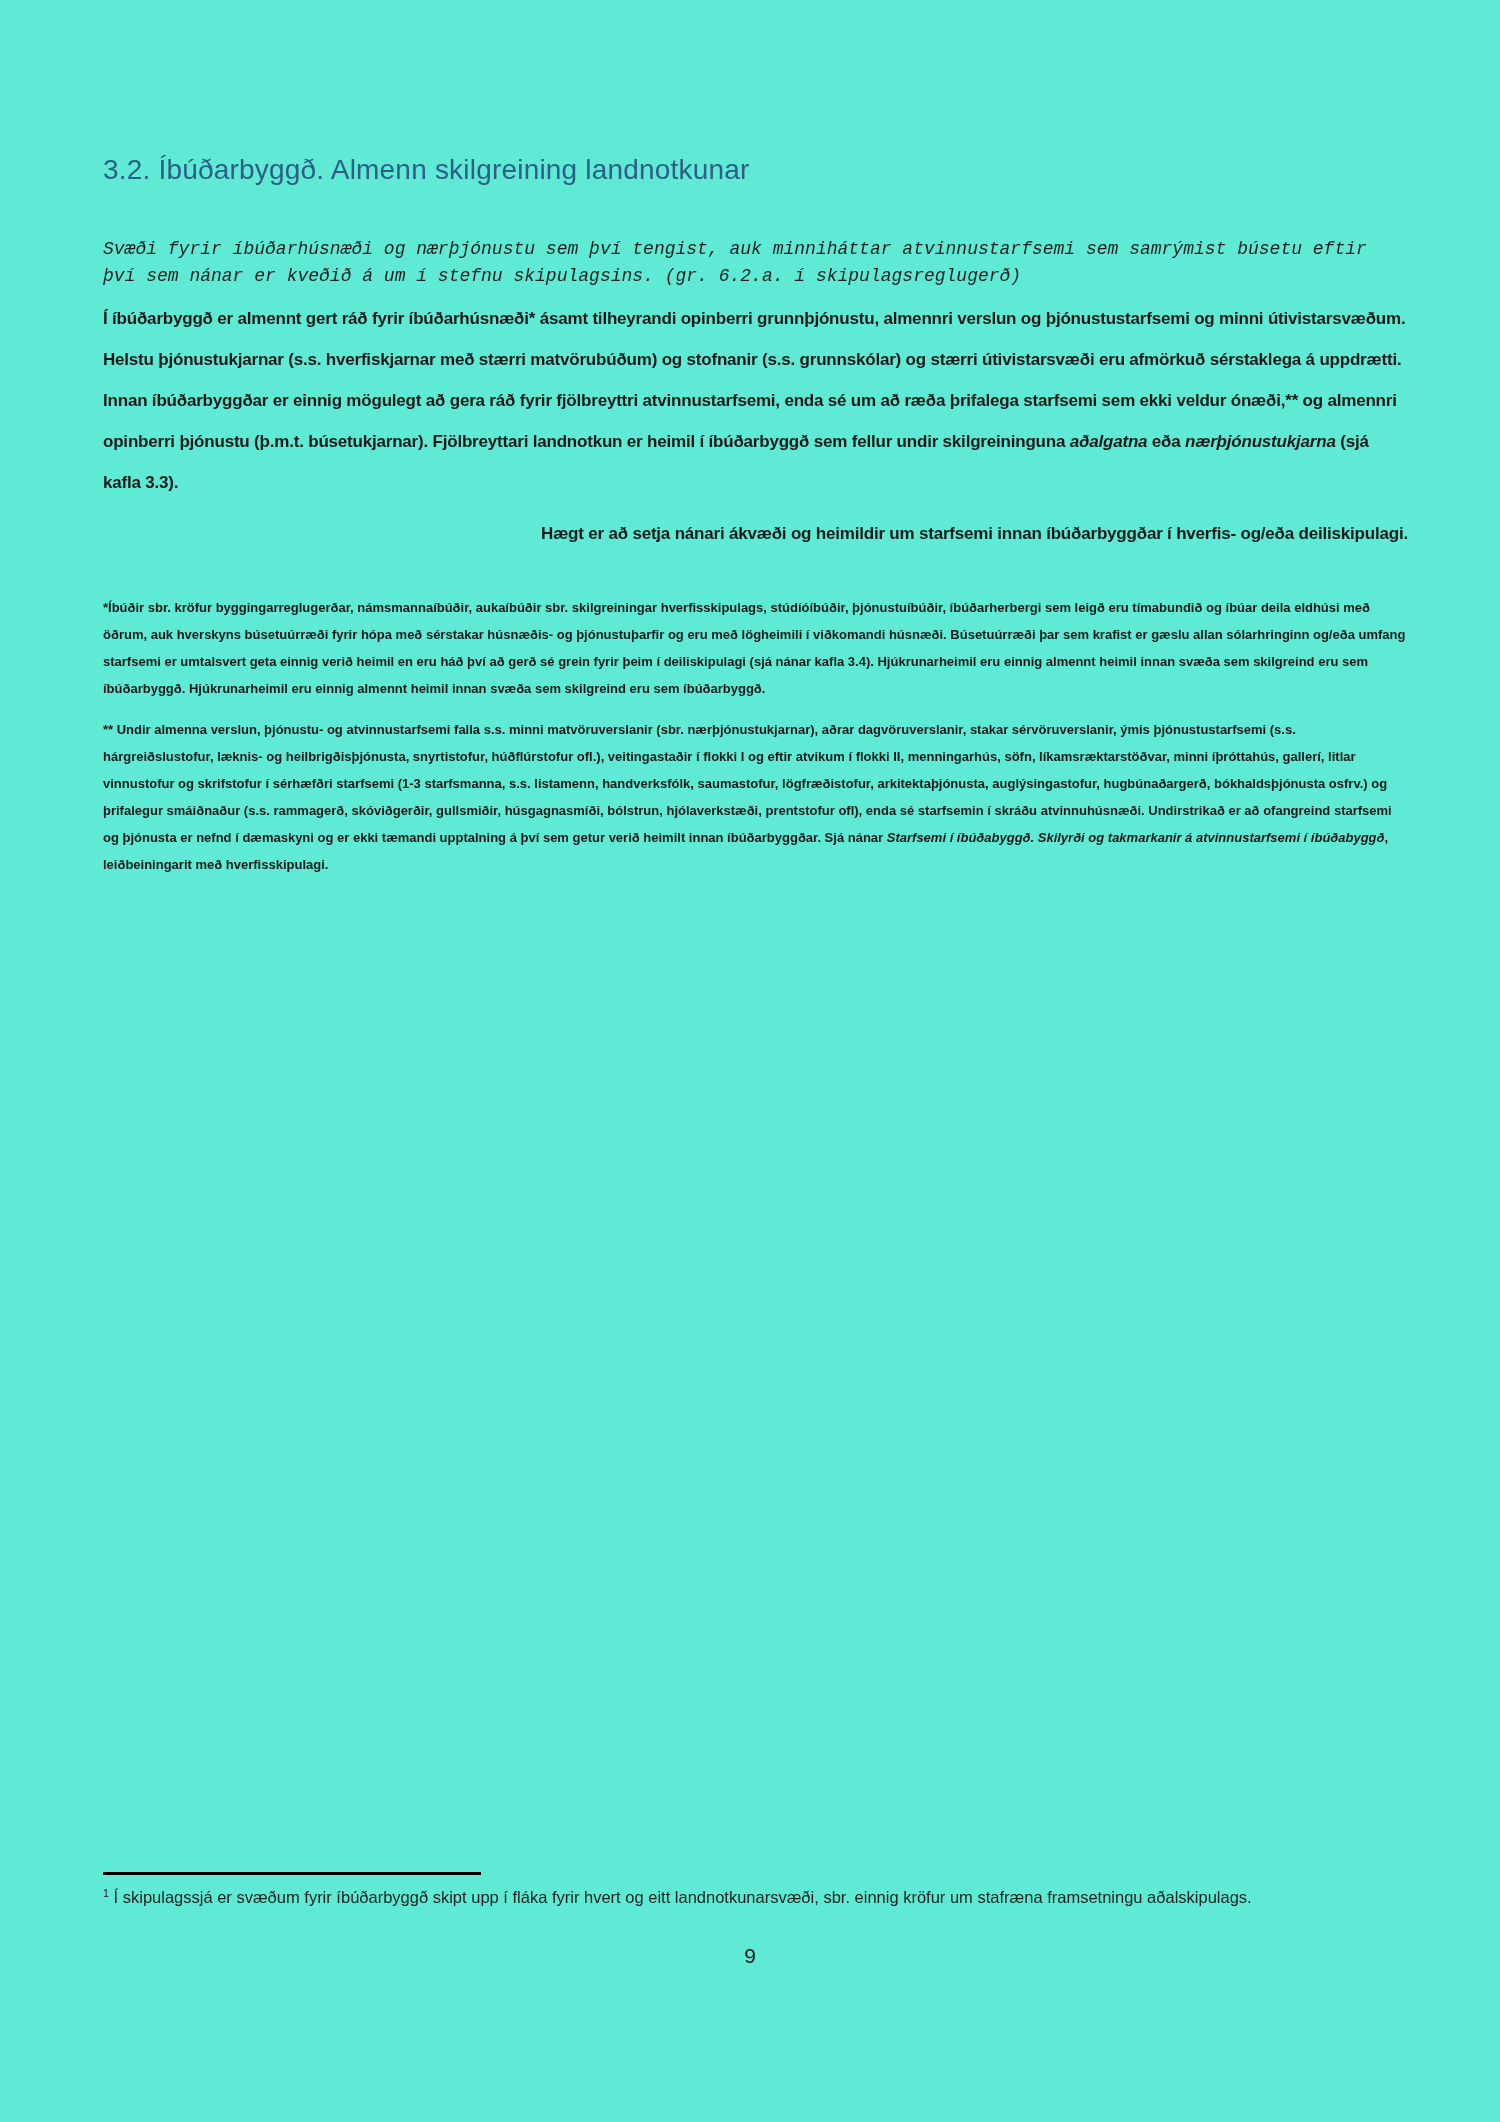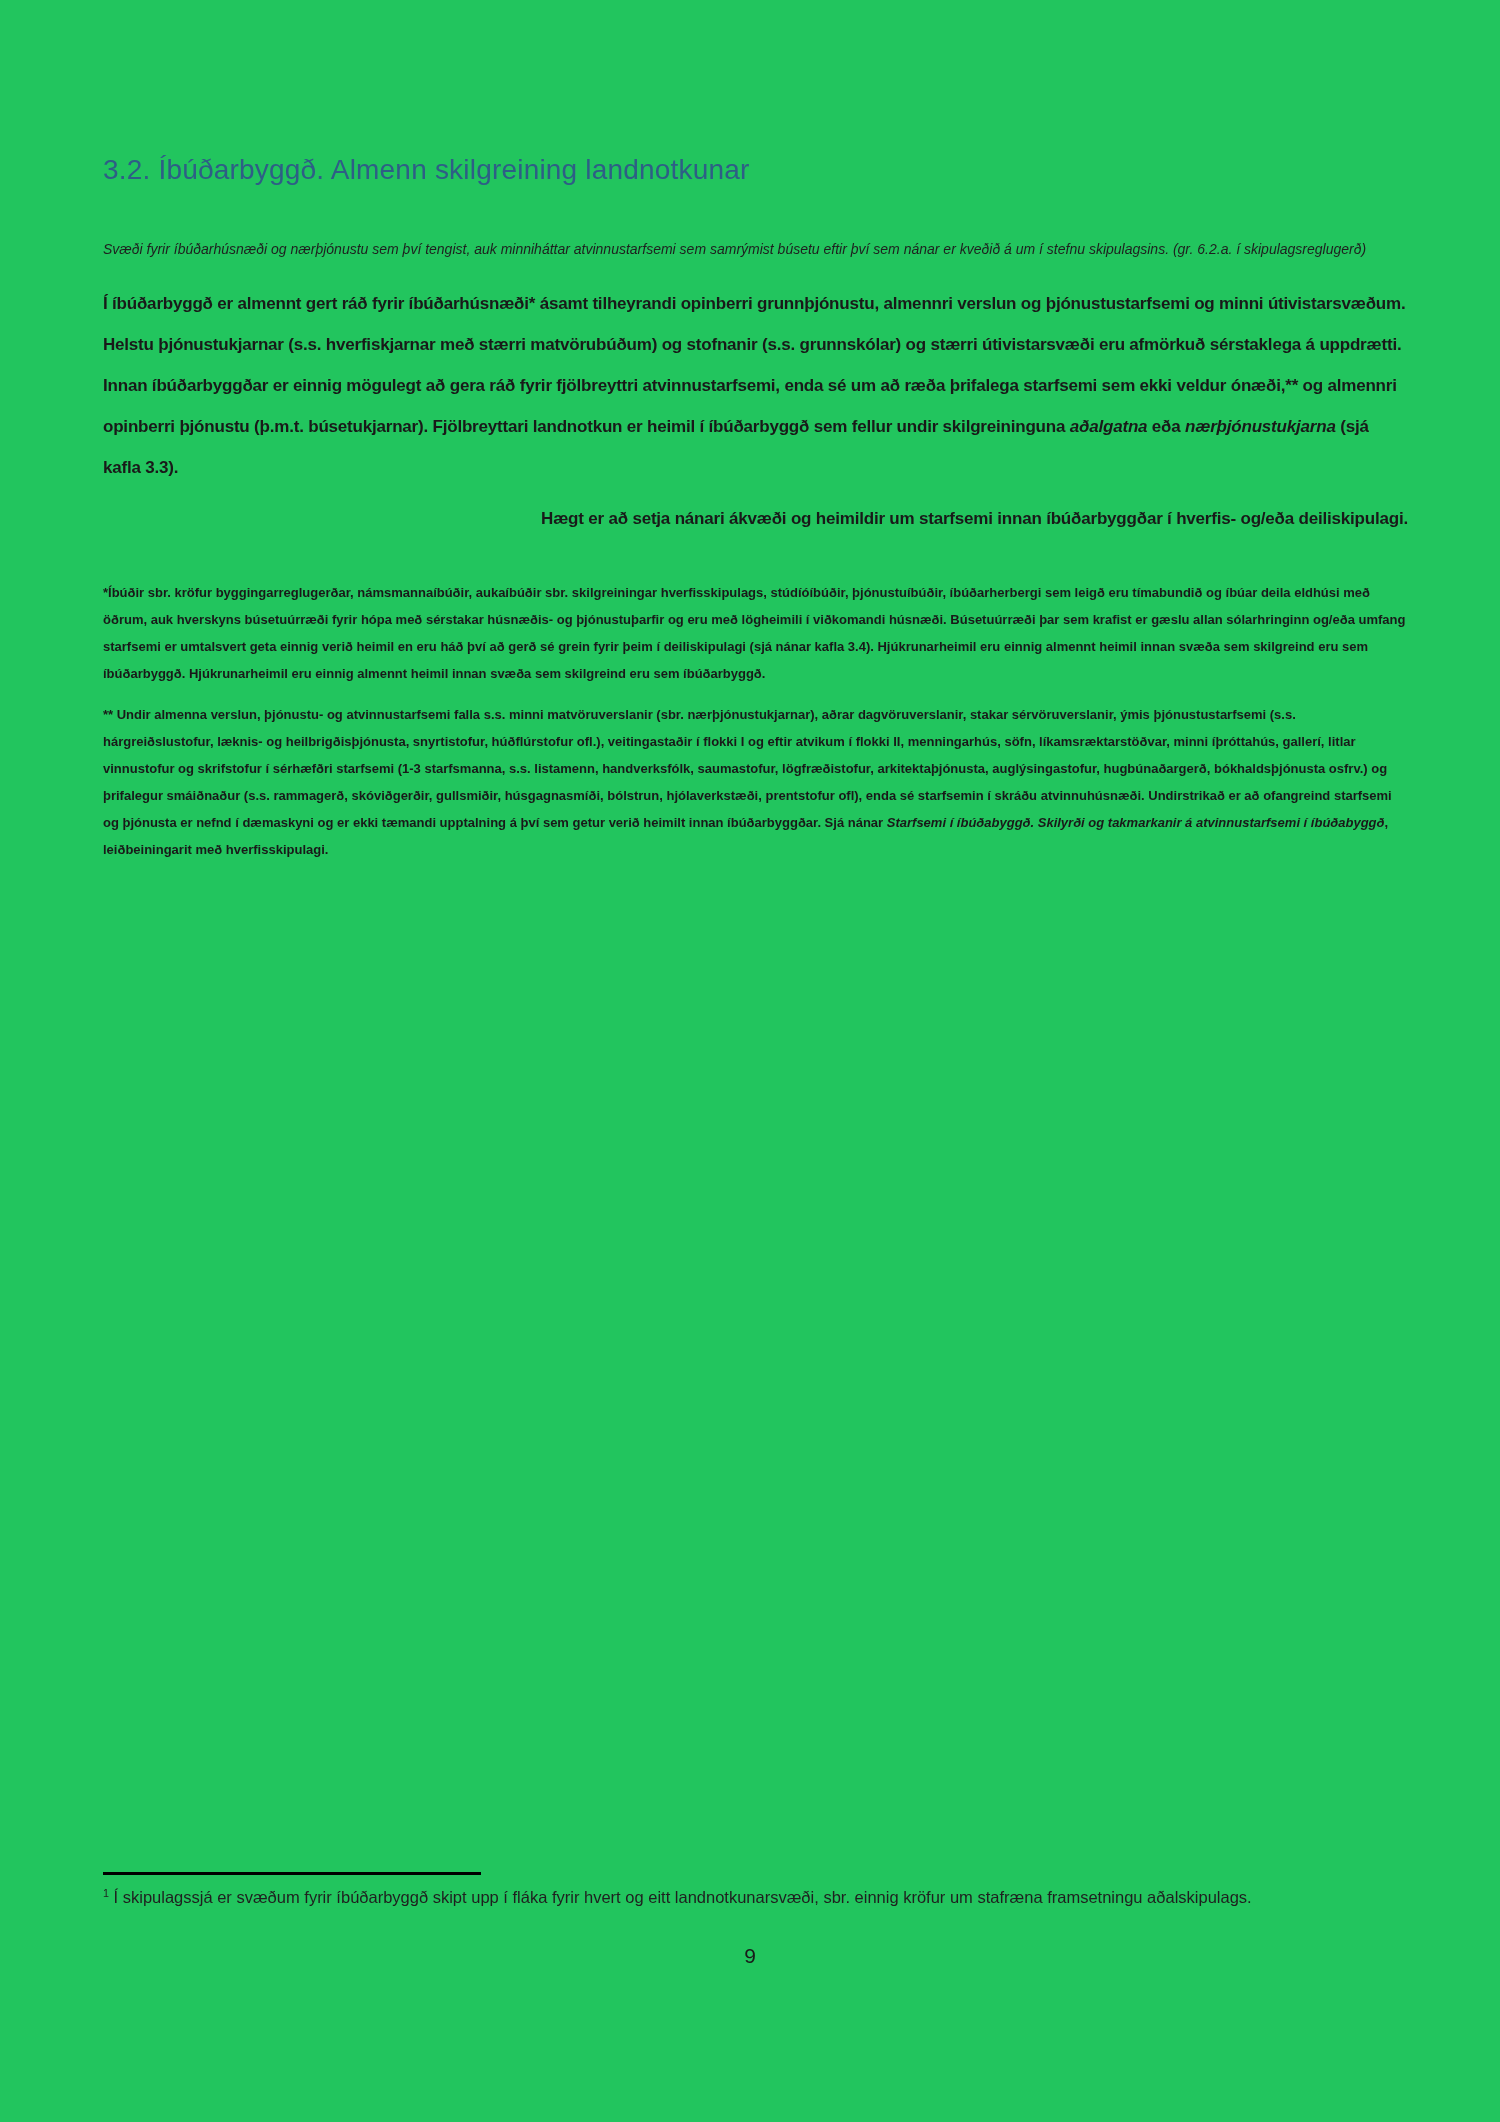--- a/index.html
+++ b/index.html
@@ -5,44 +5,45 @@
   html, body { margin: 0; padding: 0; }
   body {
     background: #ffffff;
     font-family: "Liberation Sans", sans-serif;
     color: var(--text, #1a1a1a);
   }
   .page {
     position: relative;
     width: 1500px;
     height: 2122px;
-    background: #22c55e;
+    background: #5eead4;
     overflow: hidden;
   }
   .content {
     position: absolute;
     left: 103px;
     top: 0;
     width: 1305px;
   }
   .heading {
     margin: 0;
     padding-top: 152px;
     font-size: 28px;
     line-height: 36px;
     font-weight: 400;
     letter-spacing: 0.2px;
     color: var(--heading, #2e5e86);
   }
   .intro {
-    margin: 48px 0 20px 0;
-    font-size: 14px;
+    margin: 48px 0 8px 0;
+    font-size: 18px;
     line-height: 27px;
     font-style: italic;
     color: #1f1f1f;
+    font-family: Liberation Mono, monospace;
   }
   .lead {
     margin: 0 0 10px 0;
     font-size: 17px;
     line-height: 41px;
     letter-spacing: -0.2px;
     color: #191919;
   }
   .lead.gap-after { margin-bottom: 40px; text-align: right; }
   .small-bold {

